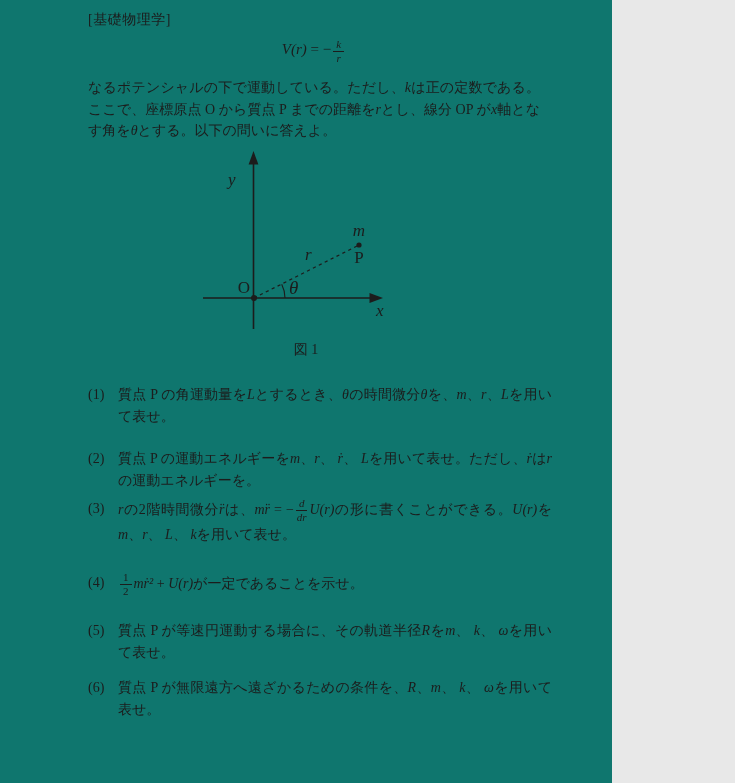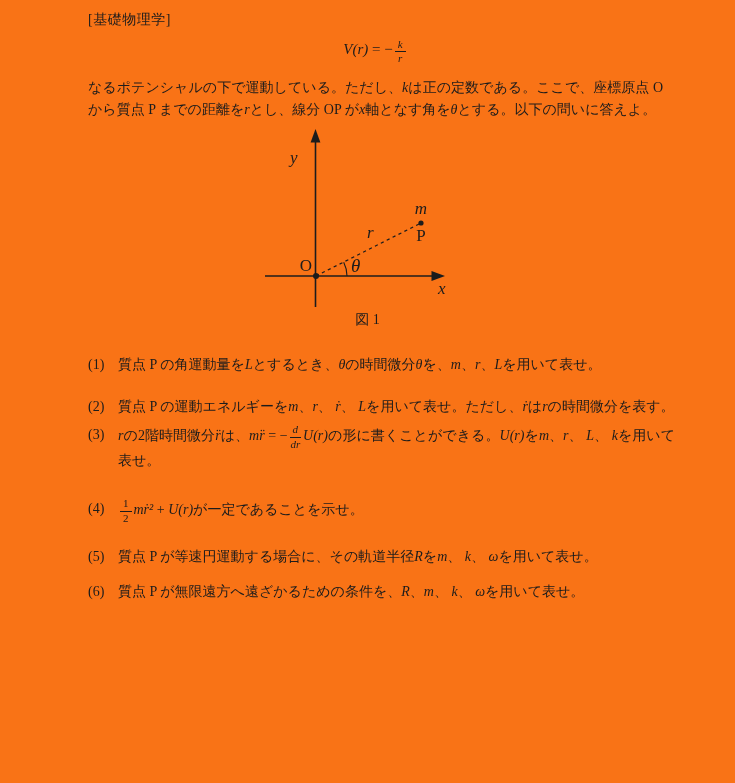--- a/index.html
+++ b/index.html
@@ -1,35 +1,35 @@
 <!DOCTYPE html>
 <html><head>
 <meta charset="utf-8">
 <style>
   html,body{margin:0;padding:0;background:#e8e8e8;}
   .page{
     position:relative;
-    width:735px;height:783px;
-    background:#f97316;
+    width:612px;height:783px;
+    background:#0f766e;
     color:#1c1c1c;
     font-family:"Liberation Serif","DejaVu Serif",serif;
     font-size:14px;
     overflow:hidden;
     box-sizing:border-box;
     padding-top:10px;
   }
   .header{margin-left:88px;line-height:20px;letter-spacing:0.5px;}
   .problem-line{margin:22px 72px 0 88px;line-height:22px;}
   .pnum{display:inline-block;min-width:30px;}
   .equation{margin:1px 72px 0 88px;text-align:center;font-size:15px;height:36px;line-height:36px;}
   .para{margin:10px 72px 0 88px;line-height:21.5px;text-align:justify;}
   .points{margin:-12px 72px 0 88px;text-align:right;line-height:21px;}
   .figure{margin-top:6px;text-align:center;}
   .fig-svg{display:block;margin:0 auto;}
-  .caption{text-align:center;line-height:20px;margin-top:0px;}
+  .caption{text-align:center;line-height:20px;margin-top:8px;}
   .question{display:flex;margin:0 60px 0 88px;line-height:22px;}
   .qno{flex:0 0 30px;}
   .qtext{flex:1;text-align:justify;}
   .q1{margin-top:24px;}
   .q2{margin-top:20px;}
   .q3{margin-top:6px;}
   .q4{margin-top:26px;}
   .q5{margin-top:22px;}
   .q6{margin-top:13px;}
   .interlude{margin:32px 72px 0 88px;line-height:22px;text-indent:14px;text-align:justify;}
@@ -81,21 +81,21 @@
     <div class="caption">図 1</div>
   </div>
 
   <div class="question q1">
     <span class="qno">(1)</span>
     <span class="qtext"><span>質点 P の角運動量を</span><span class="mi">L</span><span>とするとき、</span><span class="mi">θ</span><span>の時間微分</span><span class="mi">θ̇</span><span>を、</span><span class="mi">m</span><span>、</span><span class="mi">r</span><span>、</span><span class="mi">L</span><span>を用いて表せ。</span></span>
   </div>
 
   <div class="question q2">
     <span class="qno">(2)</span>
-    <span class="qtext"><span>質点 P の運動エネルギーを</span><span class="mi">m</span><span>、</span><span class="mi">r</span><span>、 </span><span class="mi">ṙ</span><span>、 </span><span class="mi">L</span><span>を用いて表せ。ただし、</span><span class="mi">ṙ</span><span>は</span><span class="mi">r</span><span>の時間微分を表す。</span></span>
+    <span class="qtext"><span>質点 P の運動エネルギーを</span><span class="mi">m</span><span>、</span><span class="mi">r</span><span>、 </span><span class="mi">ṙ</span><span>、 </span><span class="mi">L</span><span>を用いて表せ。ただし、</span><span class="mi">ṙ</span><span>は</span><span class="mi">r</span><span>の運動エネルギーを。</span></span>
   </div>
 
   <div class="question q3">
     <span class="qno">(3)</span>
     <span class="qtext"><span class="mi">r</span><span>の2階時間微分</span><span class="mi">r̈</span><span>は、</span><span class="mi">mr̈</span><span> = −</span><span class="frac it"><span class="fnum">d</span><span class="fden">dr</span></span><span class="mi">U(r)</span><span>の形に書くことができる。</span><span class="mi">U(r)</span><span>を</span><span class="mi">m</span><span>、</span><span class="mi">r</span><span>、 </span><span class="mi">L</span><span>、 </span><span class="mi">k</span><span>を用いて表せ。</span></span>
   </div>
 
   <div class="question q4">
     <span class="qno">(4)</span>
     <span class="qtext"><span class="frac"><span class="fnum">1</span><span class="fden">2</span></span><span class="mi">mṙ²</span><span> + </span><span class="mi">U(r)</span><span>が一定であることを示せ。</span></span>

